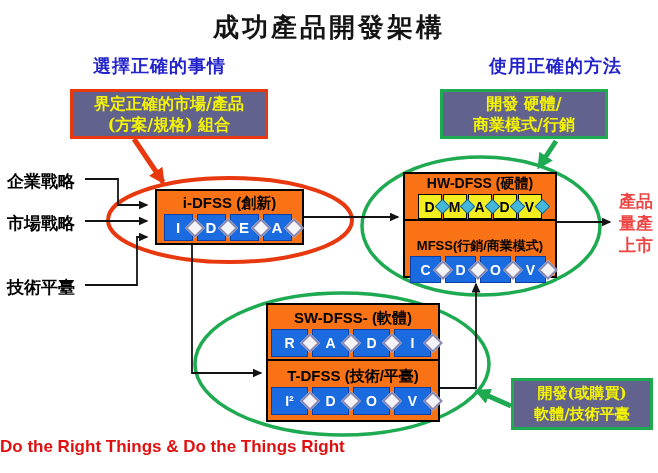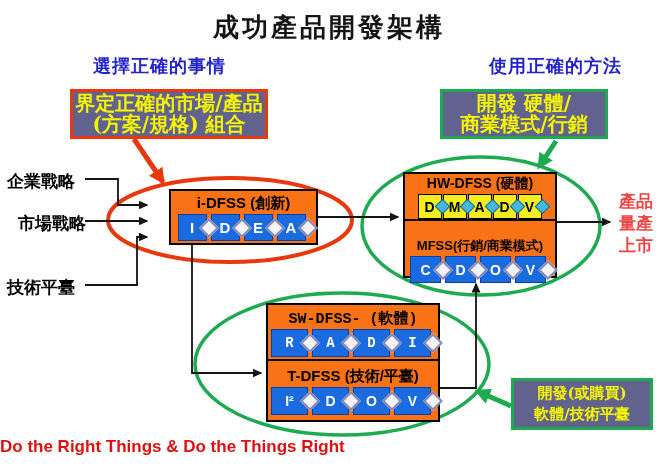--- a/index.html
+++ b/index.html
@@ -19,21 +19,21 @@
     font-size:26px;font-weight:bold;color:#141414;letter-spacing:3px;
   }
 
   
   .blue-heading{
     font-size:18px;font-weight:bold;color:#2323cc;letter-spacing:1px;white-space:nowrap;
   }
 
   
   .callout{
-    background:#62628e;color:#f5f500;font-weight:bold;font-size:20px;
+    background:#62628e;color:#f5f500;font-weight:bold;font-size:16px;
     text-align:center;line-height:21px;z-index:3;
     display:flex;flex-direction:column;justify-content:center;
   }
   .callout.red-border{border:3px solid #e8380d;}
   .callout.green-border{border:3px solid #1daa50;}
 
   
   .side-label{font-size:17px;font-weight:600;color:#000;white-space:nowrap;}
   .output-label{font-size:17px;font-weight:600;color:#ef4444;line-height:22px;text-align:left;}
 
@@ -120,24 +120,24 @@
     <div>開發 硬體/</div>
     <div>商業模式/行銷</div>
   </div>
 
   <div class="abs side-label serif" style="left:7px;top:170px;">企業戰略</div>
 
   <div class="abs callout green-border serif" style="left:511px;top:378px;width:136px;height:46px;font-size:15px;">
     <div>開發(或購買)</div>
     <div>軟體/技術平臺</div>
   </div>
-  <div class="abs side-label serif" style="left:18px;top:212px;">市場戰略</div>
+  <div class="abs side-label serif" style="left:7px;top:212px;">市場戰略</div>
   <div class="abs side-label serif" style="left:7px;top:276px;">技術平臺</div>
 
-  <div class="abs proc-box" style="left:155px;top:189px;width:145px;height:52px;justify-content:center;margin-left:14px;">
+  <div class="abs proc-box" style="left:155px;top:189px;width:145px;height:52px;justify-content:center;">
     <div class="proc-title" style="font-size:15px;">i-DFSS (創新)</div>
     <div class="prow row-idea">
         <span class="pbox">I</span>
         <span class="pdia"></span>
         <span class="pbox">D</span>
         <span class="pdia"></span>
         <span class="pbox">E</span>
         <span class="pdia"></span>
         <span class="pbox">A</span>
         <span class="pdia"></span>
@@ -169,21 +169,21 @@
           <span class="pdia"></span>
           <span class="pbox">O</span>
           <span class="pdia"></span>
           <span class="pbox">V</span>
           <span class="pdia"></span>
         </div>
     </div>
   </div>
 
   <div class="abs proc-box" style="left:266px;top:303px;width:170px;height:115px;">
-    <div class="proc-section divider-bottom" style="height:54px;font-family:Liberation Mono, monospace;">
+    <div class="proc-section divider-bottom" style="height:54px;">
       <div class="proc-title" style="font-size:15px;">SW-DFSS- (軟體)</div>
       <div class="prow row-sw">
           <span class="pbox">R</span>
           <span class="pdia"></span>
           <span class="pbox">A</span>
           <span class="pdia"></span>
           <span class="pbox">D</span>
           <span class="pdia"></span>
           <span class="pbox">I</span>
           <span class="pdia"></span>

